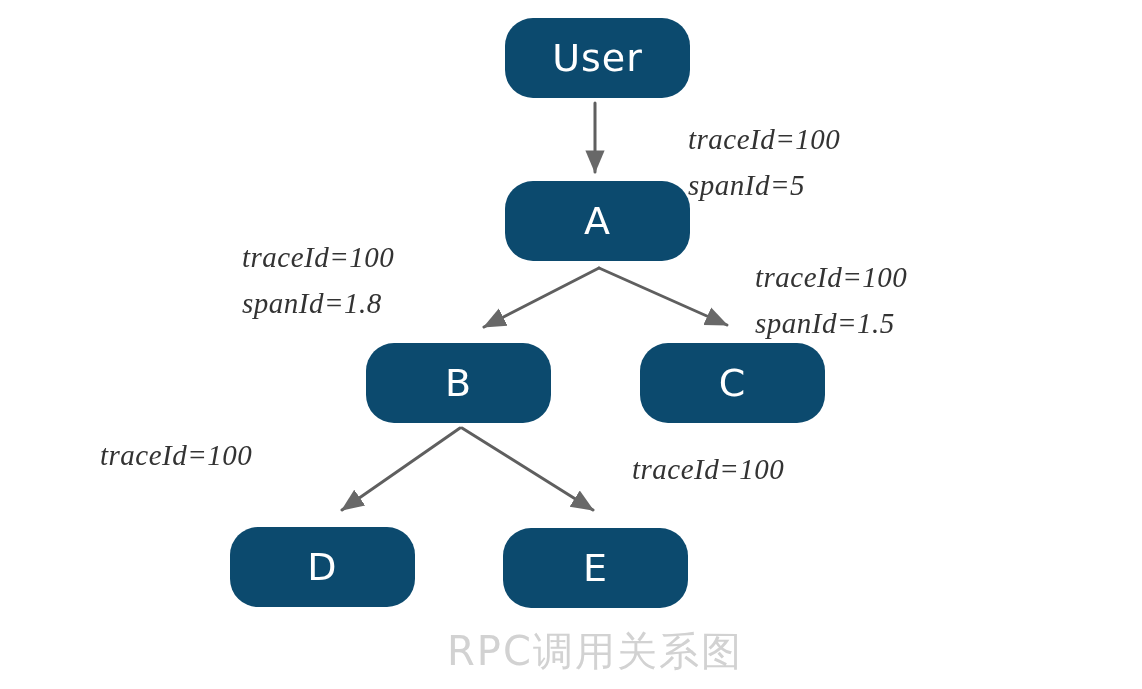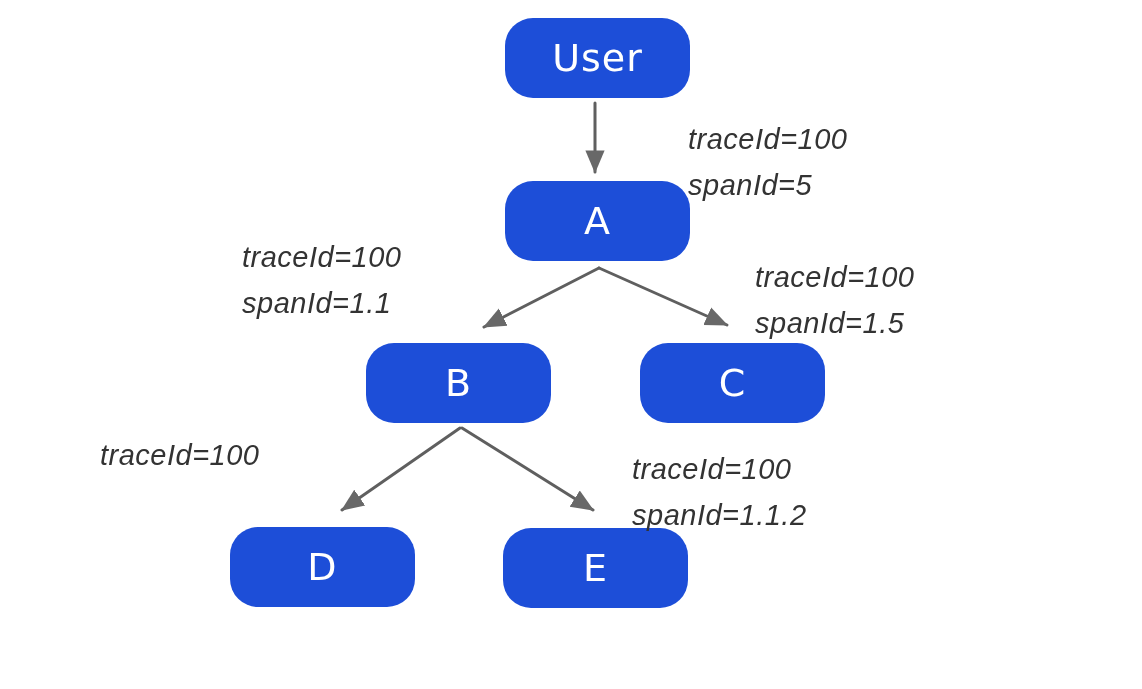--- a/index.html
+++ b/index.html
@@ -19,40 +19,40 @@
     position: absolute;
     left: 0; top: 0;
     width: 1142px;
     height: 689px;
     pointer-events: none;
   }
   .node {
     position: absolute;
     width: 185px;
     height: 80px;
-    background: #1d4ed8;
+    background: #0c4a6e;
     border-radius: 28px;
     display: flex;
     align-items: center;
     justify-content: center;
     color: #ffffff;
     font-size: 38px;
     font-family: "DejaVu Sans", sans-serif;
     letter-spacing: 1px;
   }
   .node-user { left: 505px; top: 18px;  }
   .node-a    { left: 505px; top: 181px; }
   .node-b    { left: 366px; top: 343px; }
   .node-c    { left: 640px; top: 343px; }
   .node-d    { left: 230px; top: 527px; }
   .node-e    { left: 503px; top: 528px; }
 
   .edge-label {
     position: absolute;
-    font-family: Liberation Sans, sans-serif;
+    font-family: Liberation Serif, serif;
     font-style: italic;
     font-size: 29px;
     line-height: 46px;
     color: #333333;
     white-space: nowrap;
     letter-spacing: 0.5px;
   }
   .label-user-a { left: 688px; top: 116px; }
   .label-a-b    { left: 242px; top: 234px; }
   .label-a-c    { left: 755px; top: 254px; }
@@ -98,31 +98,31 @@
   <div class="node node-d">D</div>
   <div class="node node-e">E</div>
 
   <div class="edge-label label-user-a">
     <div>traceId=100</div>
     <div>spanId=5</div>
   </div>
 
   <div class="edge-label label-a-b">
     <div>traceId=100</div>
-    <div>spanId=1.1</div>
+    <div>spanId=1.8</div>
   </div>
 
   <div class="edge-label label-a-c">
     <div>traceId=100</div>
     <div>spanId=1.5</div>
   </div>
 
   <div class="edge-label label-b-d">
     <div>traceId=100</div>
   </div>
 
   <div class="edge-label label-b-e">
     <div>traceId=100</div>
-    <div>spanId=1.1.2</div>
   </div>
 
+  <div class="caption">RPC调用关系图</div>
 
 </div>
 
 </body></html>

